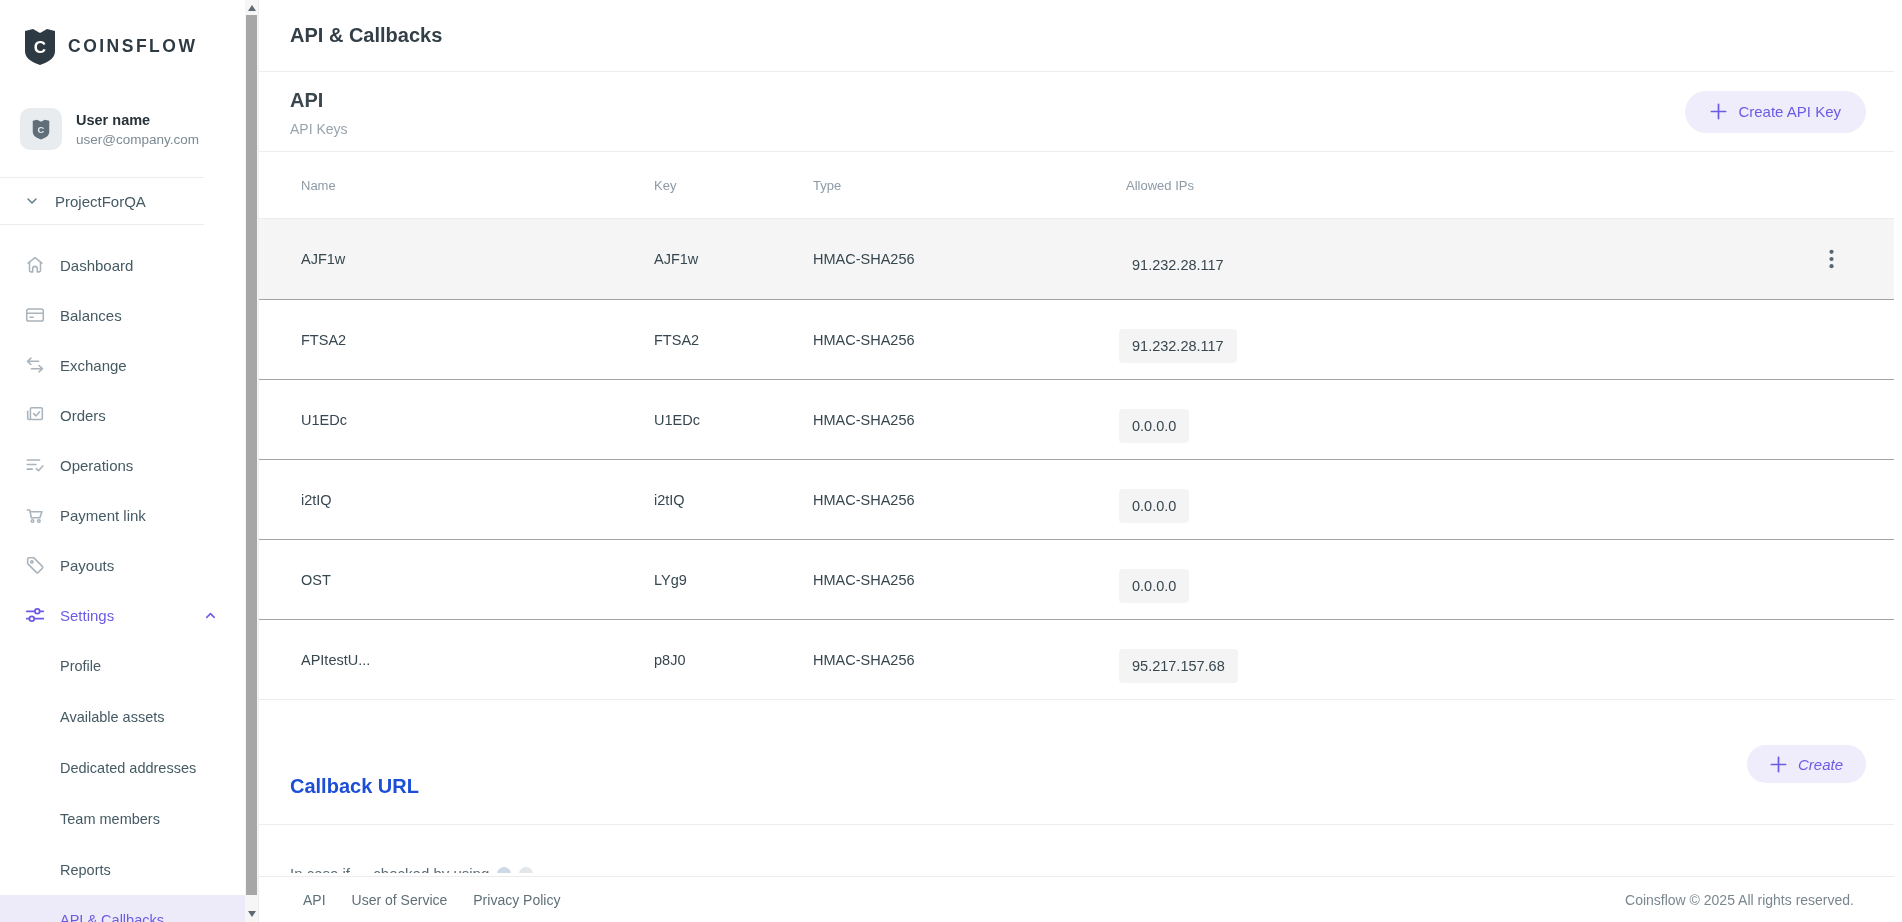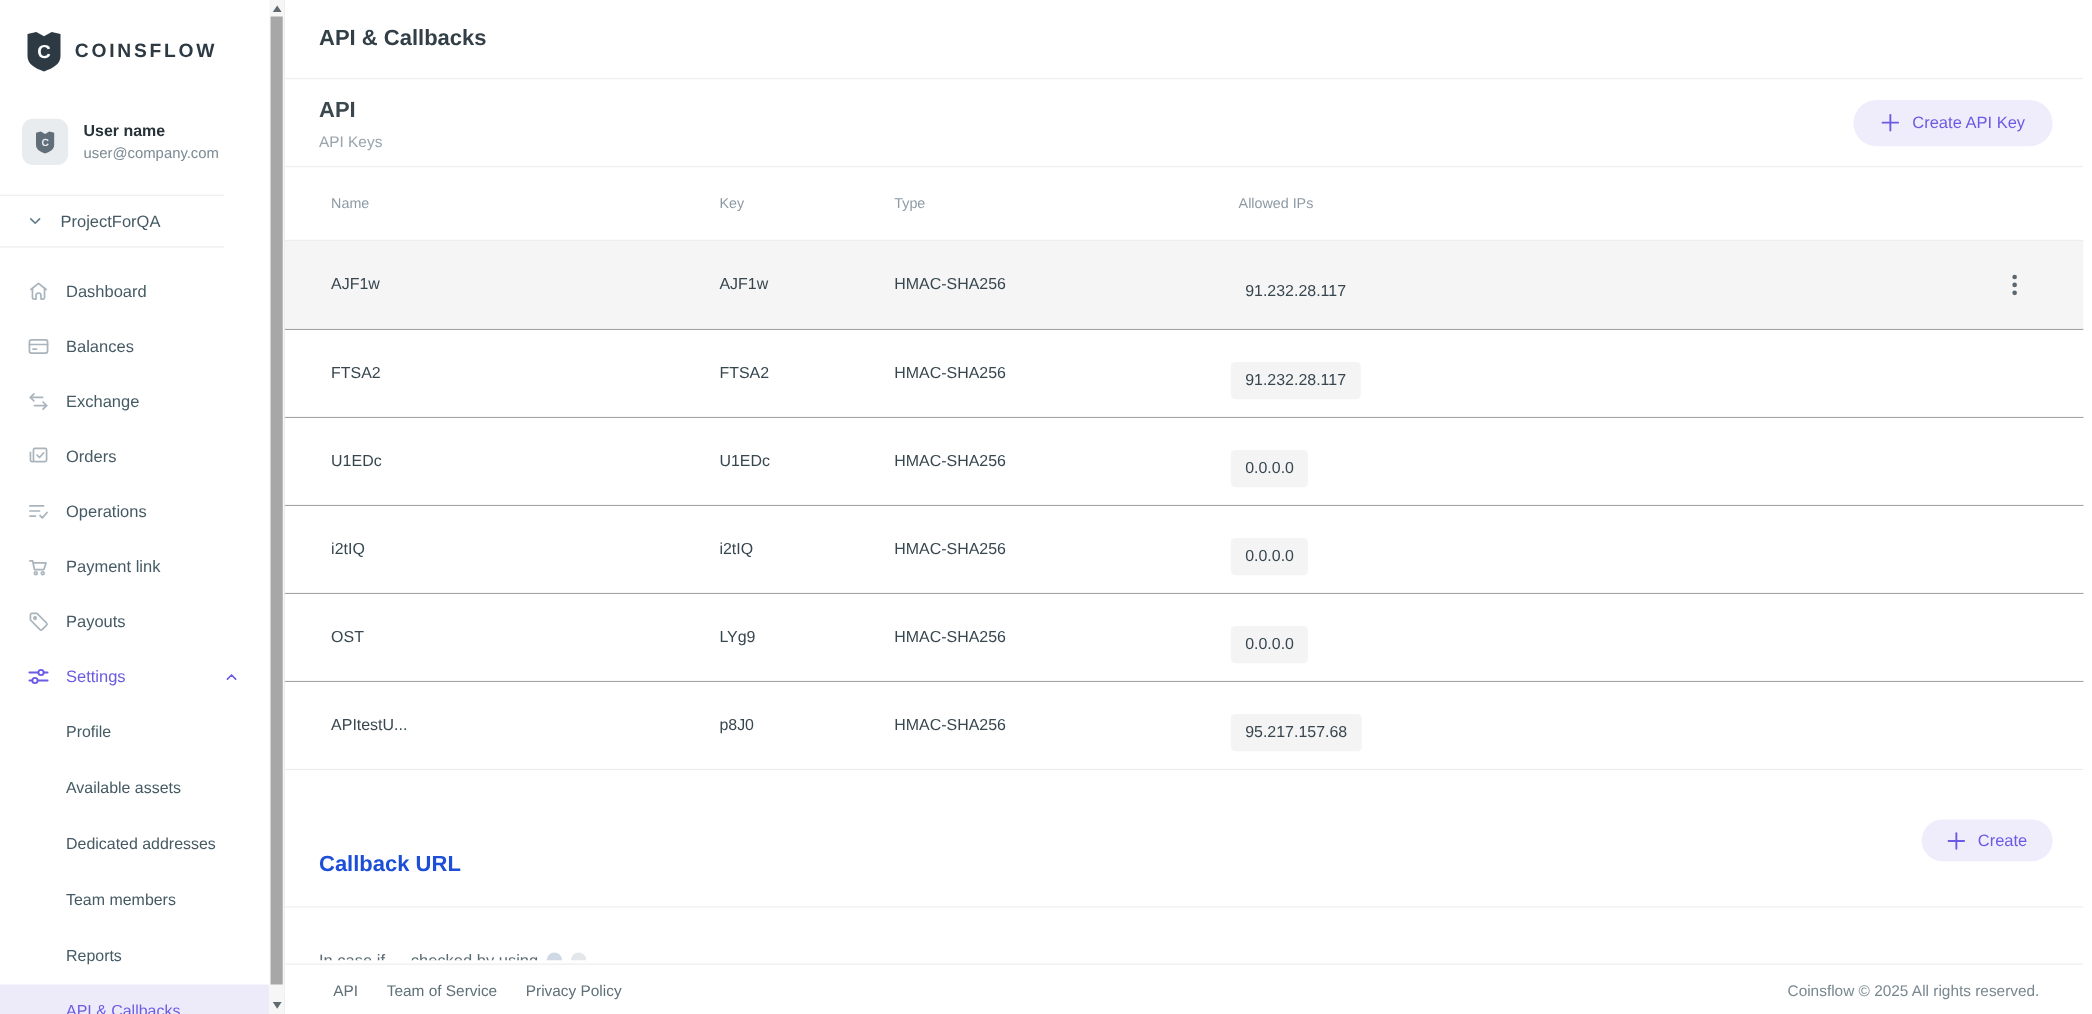--- a/index.html
+++ b/index.html
@@ -58,21 +58,21 @@
   .trow.hovered { background:#f5f5f5; }
   .td { position:absolute; top:50%; transform:translateY(-50%); font-size:14.5px; color:#37474f; }
   .col-name { left:42px; } .col-key { left:395px; } .col-type { left:554px; } .col-ip { left:867px; }
   .td.col-ip { left:860px; top:calc(50% + 6px); }
   .chip { display:inline-block; background:#f4f4f4; border-radius:4px; padding:9px 13px; font-size:14.5px; color:#37474f; }
   .trow.hovered .chip { background:transparent; }
   .kebab { position:absolute; right:52px; top:50%; transform:translateY(-50%); width:22px; height:26px; display:flex; align-items:center; justify-content:center; cursor:pointer; background:none; border:none; }
 
   .cb-head { position:relative; height:125px; border-bottom:1px solid #ededed; }
   .cb-title { position:absolute; left:31px; bottom:26px; font-size:20px; font-weight:700; color:#1d4ed8; }
-  .pill-btn.small { top:auto; bottom:22px; height:38px; border-radius:19px; padding:16px 23px; }
+  .pill-btn.small { top:auto; bottom:22px; height:38px; border-radius:19px; padding:16px 23px;font-style:italic; }
 
   .note-clip { position:absolute; left:31px; top:864px; height:9px; right:60px; overflow:hidden; }
   .note-text { font-size:15px; line-height:20px; color:#5b6b74; white-space:nowrap; }
   .note-ic { display:inline-block; width:14px; height:14px; border-radius:7px; vertical-align:-2px; margin-left:8px; }
   .note-ic.a { background:#cfd9e6; } .note-ic.b { background:#e3e7ea; }
 
   .footer { position:absolute; left:0; right:8px; bottom:0; height:46px; border-top:1px solid #ececec; background:#fff; display:flex; align-items:center; padding:0 40px 0 44px; }
   .f-link { font-size:14px; color:#5f7077; margin-right:26px; cursor:pointer; text-decoration:none; }
   .f-copy { margin-left:auto; font-size:14px; color:#79878f; }
 
@@ -332,17 +332,17 @@
     </div>
 
     <div class="note-clip">
       <span class="note-text">In case if … checked by using</span><span class="note-ic a"></span><span class="note-ic b"></span>
     </div>
 
   </div>
 
   <div class="footer">
     <a class="f-link">API</a>
-    <a class="f-link">Team of Service</a>
+    <a class="f-link">User of Service</a>
     <a class="f-link">Privacy Policy</a>
     <span class="f-copy">Coinsflow © 2025 All rights reserved.</span>
   </div>
 </div>
 
 </body></html>

